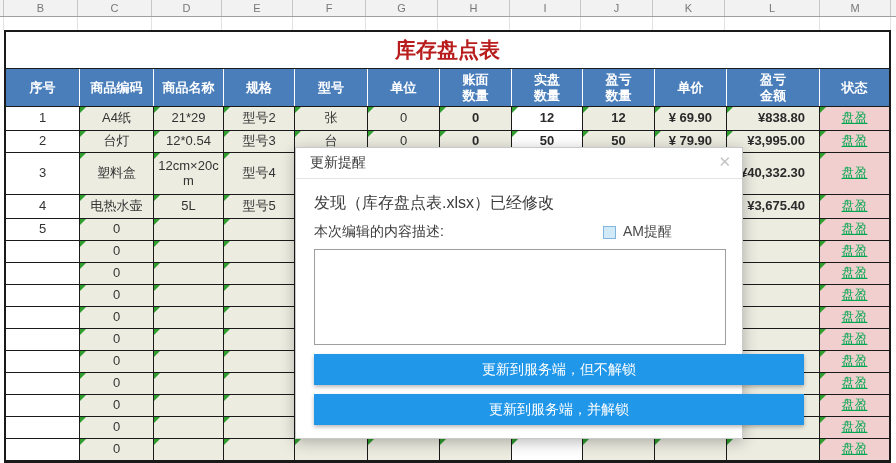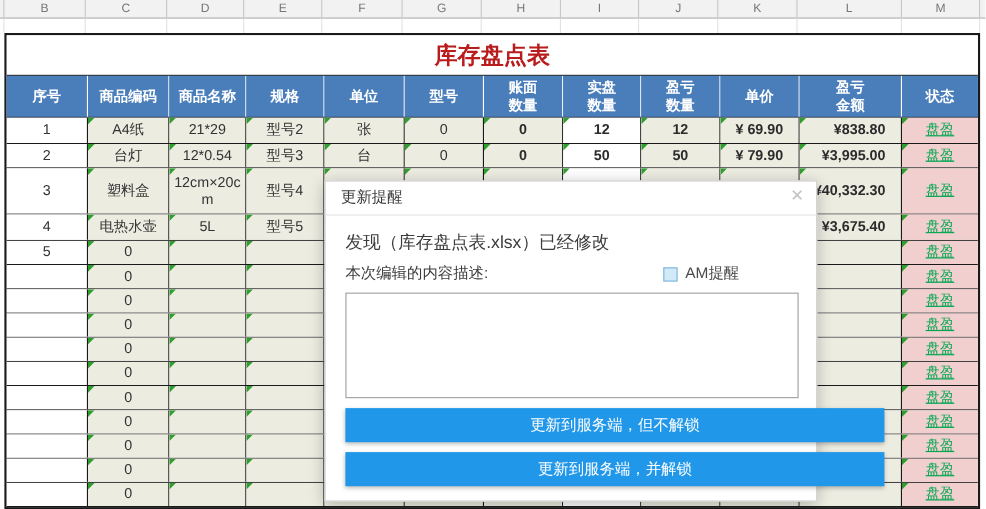--- a/index.html
+++ b/index.html
@@ -40,21 +40,21 @@
   .c-white { background:#fff; }
   .c-beige { background:#ecece1; }
   .c-pink  { background:#f2cfcf; }
   .bold { font-weight:bold; color:#2b2b2b; }
   .right { justify-content:flex-end; padding-right:14px; text-align:center; }
   .tri { position:absolute; left:0; top:0; width:0; height:0;
     border-top:6px solid #2f9e2f; border-right:6px solid transparent; }
   .status-text { color:#00a650; text-decoration:underline; }
 
   
-  .dialog { position:absolute; left:295px; top:164px; width:448px; height:292px;
+  .dialog { position:absolute; left:295px; top:147px; width:448px; height:292px;
     background:#fff; border:1px solid #c9c9c9; box-shadow:0 3px 14px rgba(0,0,0,.28); z-index:10; }
   .dlg-titlebar { position:relative; height:31px; display:flex; align-items:center;
     padding-left:14px; font-size:14px; color:#3a3a3a; border-bottom:1px solid #e4e4e4; }
   .dlg-close { position:absolute; right:11px; top:6px; font-size:15px; color:#c3c3c3;
     cursor:pointer; line-height:1; }
   .dlg-body { padding:12px 18px 0 18px; }
   .dlg-message { font-size:16px; color:#3c3c3c; margin-top:2px; }
   .prompt-row { display:flex; align-items:center; justify-content:space-between;
     margin-top:9px; font-size:14px; color:#3c3c3c; }
   .cb-wrap { display:flex; align-items:center; gap:7px; margin-right:52px; color:#4a4a4a; }
@@ -105,22 +105,22 @@
       <div class="sliver"></div>
     </div>
 
   <div class="table">
     <div class="title-row">库存盘点表</div>
     <div class="grid-row header-row" id="headerrow">
         <div class="hcell">序号</div>
         <div class="hcell">商品编码</div>
         <div class="hcell">商品名称</div>
         <div class="hcell">规格</div>
+        <div class="hcell">型号</div>
         <div class="hcell">单位</div>
-        <div class="hcell">型号</div>
         <div class="hcell">账面
 数量</div>
         <div class="hcell">实盘
 数量</div>
         <div class="hcell">盈亏
 数量</div>
         <div class="hcell">单价</div>
         <div class="hcell">盈亏
 金额</div>
         <div class="hcell">状态</div>

